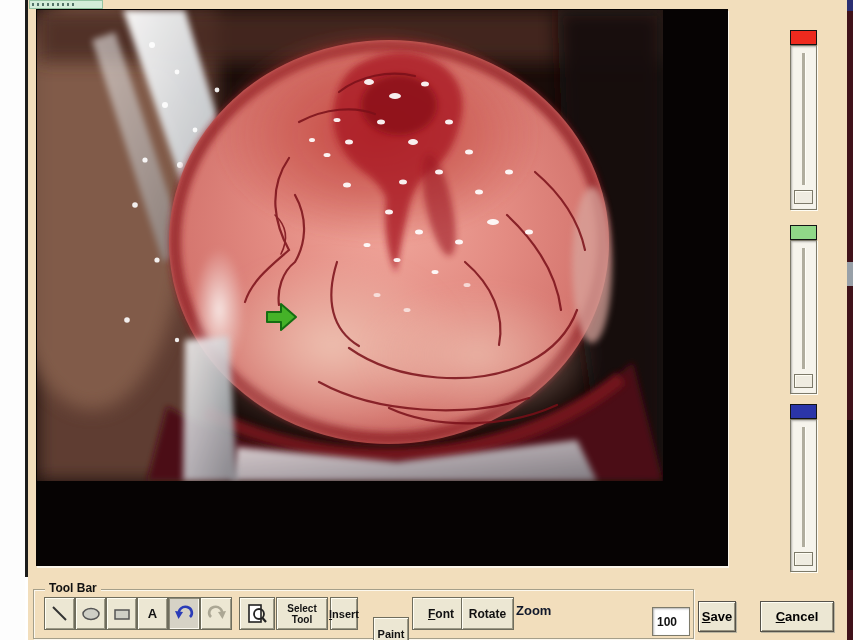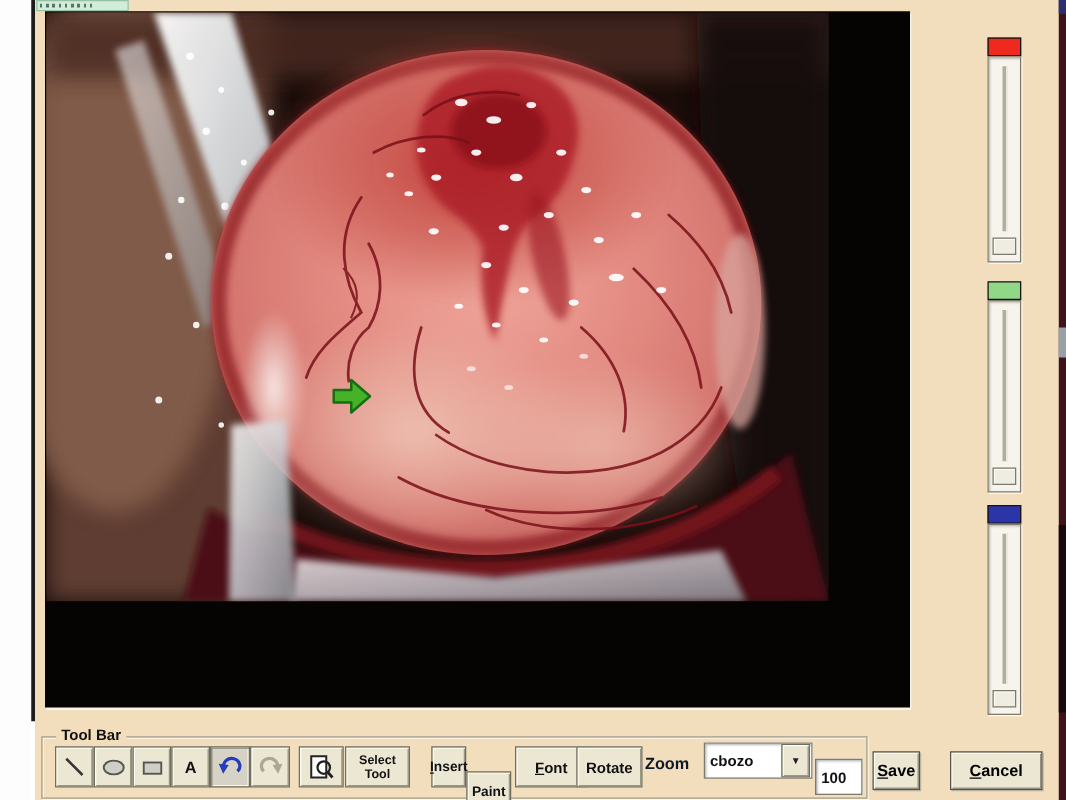--- a/index.html
+++ b/index.html
@@ -283,40 +283,34 @@
       <circle cx="13" cy="11" r="5" fill="none" stroke="#222" stroke-width="1.8"></circle>
       <line x1="16.5" y1="15" x2="20" y2="19" stroke="#222" stroke-width="2.2"></line>
       </svg>
   </div>
   <div class="tbtn two-line" style="left:276px;width:52px;">
     <span>
       <span>Select</span><br>
       <span>Tool</span>
     </span>
   </div>
-  <div class="tbtn" style="left:330px;width:28px;margin-left:15px;">
+  <div class="tbtn" style="left:330px;width:28px;">
     <span><span class="ul">I</span><span>nsert</span></span>
   </div>
   <div class="tbtn" style="left:373px;width:36px;margin-top:20px;">
     <span>Paint</span>
   </div>
   <div class="tbtn" style="left:412px;width:58px;font-size:12px;">
     <span><span class="ul">F</span><span>ont</span></span>
   </div>
   <div class="tbtn" style="left:461px;width:53px;font-size:12px;">
     <span>Rotate</span>
   </div>
 
   <div class="zoom-label">Zoom</div>
-  <div class="combo">
-    <span class="val">cbozo</span>
-    <span class="arrow-btn">
-      <span>▼</span>
-    </span>
-  </div>
   <input class="zoom-field" value="100" style="">
 
   <div class="action-btn" id="save-btn">
     <span><span class="ul">S</span><span>ave</span></span>
   </div>
   <div class="action-btn" id="cancel-btn">
     <span><span class="ul">C</span><span>ancel</span></span>
   </div>
 
 </div>

